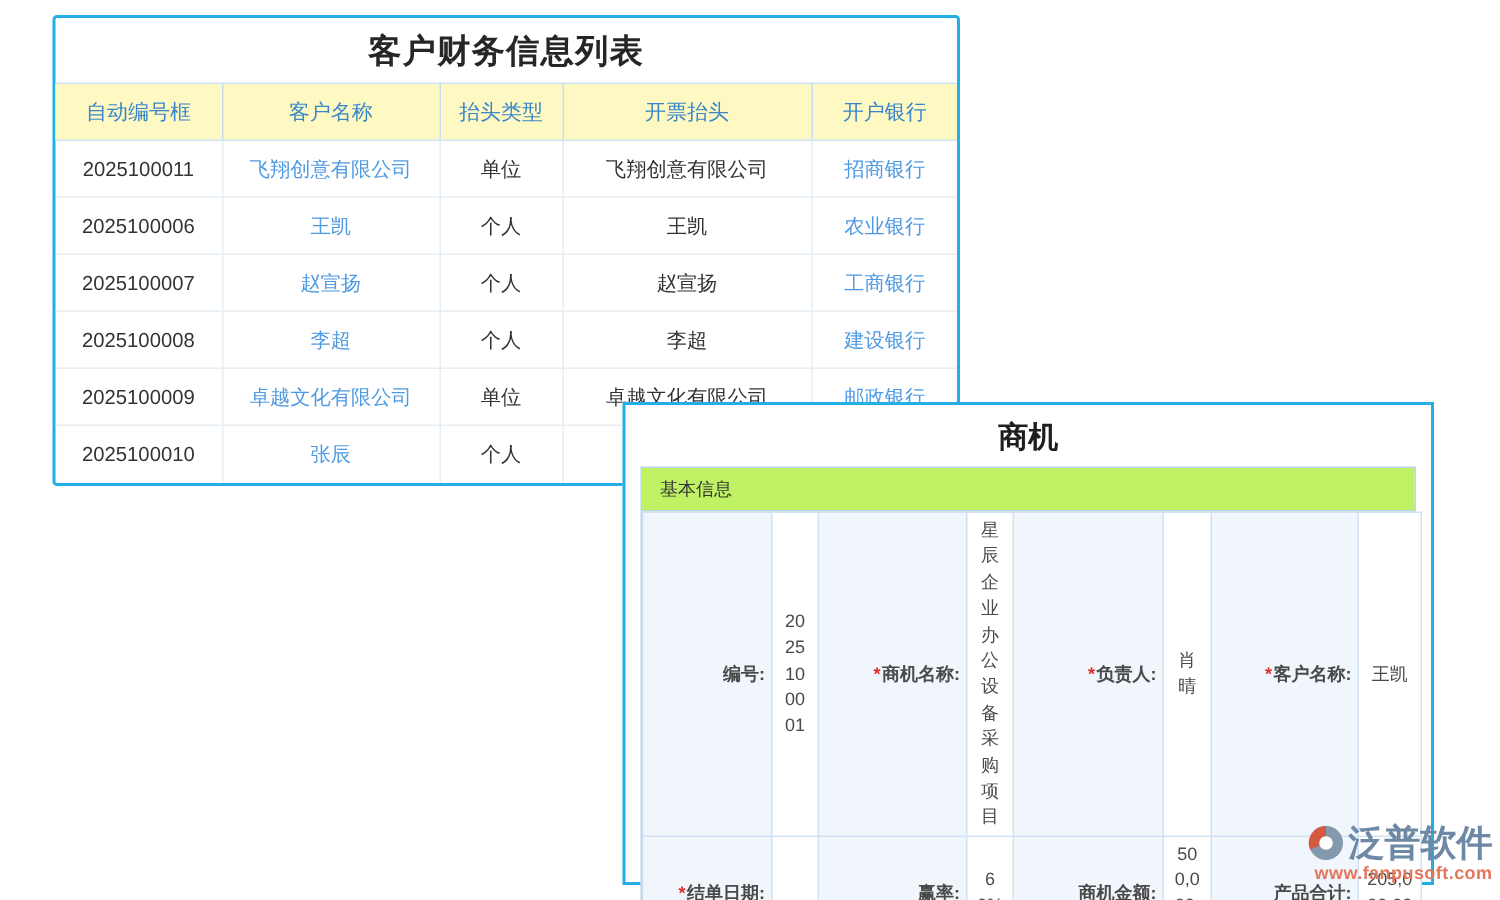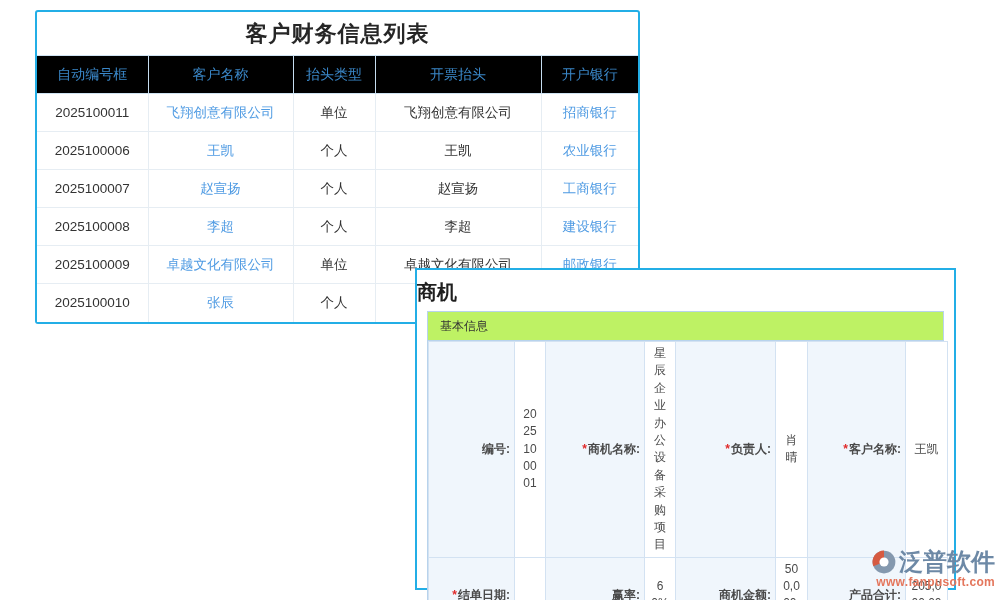--- a/index.html
+++ b/index.html
@@ -6,35 +6,35 @@
   html,body { width:1000px; height:600px; background:#ffffff;
     font-family:"Liberation Sans","DejaVu Sans",sans-serif; }
   #stage { position:relative; width:1000px; height:600px; overflow:hidden; background:#fff; }
 
   
   #list-panel { position:absolute; left:35px; top:10px; width:605px; z-index:1;
     background:#fff; border:2px solid #23aee6; border-radius:3px; }
   .list-title { height:43px; line-height:44px; text-align:center;
     font-size:22px; font-weight:bold; color:#262626; letter-spacing:1px; }
   table.list { width:100%; border-collapse:collapse; table-layout:fixed; }
-  table.list th { background:#000000; color:#3a87c8; font-weight:normal; font-size:14px;
+  table.list th { background:#fef9c3; color:#3a87c8; font-weight:normal; font-size:14px;
     height:38px; border-top:1px solid #cfe3f2; border-bottom:1px solid #cfe3f2;
     border-right:1px solid #c6ddf0; }
   table.list th:last-child { border-right:none; }
   table.list td { height:38px; text-align:center; font-size:13.5px; color:#333;
     border-bottom:1px solid #e6edf3; border-right:1px solid #e6edf3;
     overflow:hidden; white-space:nowrap; background:#fff; }
   table.list td:last-child { border-right:none; }
   table.list tr:last-child td { border-bottom:none; }
   table.list td.link { color:#4f9be3; cursor:pointer; }
 
   
   #opp-panel { position:absolute; left:415px; top:268px; width:541px; height:322px; z-index:2;
     background:#fff; border:2px solid #23aee6; }
-  .opp-title { height:41px; line-height:45px; 
+  .opp-title { height:41px; line-height:45px; text-align:center;
     font-size:20px; font-weight:bold; color:#1f1f1f; }
   .form-box { margin:0 10px; border:1px solid #b8d3ec; background:#fff; }
   .section-header { background:#bef264; font-size:12px; color:#333;
     padding:6px 12px 5px 12px; border-bottom:1px solid #b8d3ec; }
   table.form { width:100%; border-collapse:collapse; table-layout:fixed;
     font-size:12px; color:#4a4a4a; }
   table.form td { border:1px solid #d3e2f2; padding:3px 5px; vertical-align:middle;
     line-height:1.45; }
   table.form td.lbl { background:#f0f6fc; text-align:right; padding-right:4px;font-weight:bold; }
   table.form td.val { background:#fff; text-align:center; word-break:break-all; }

